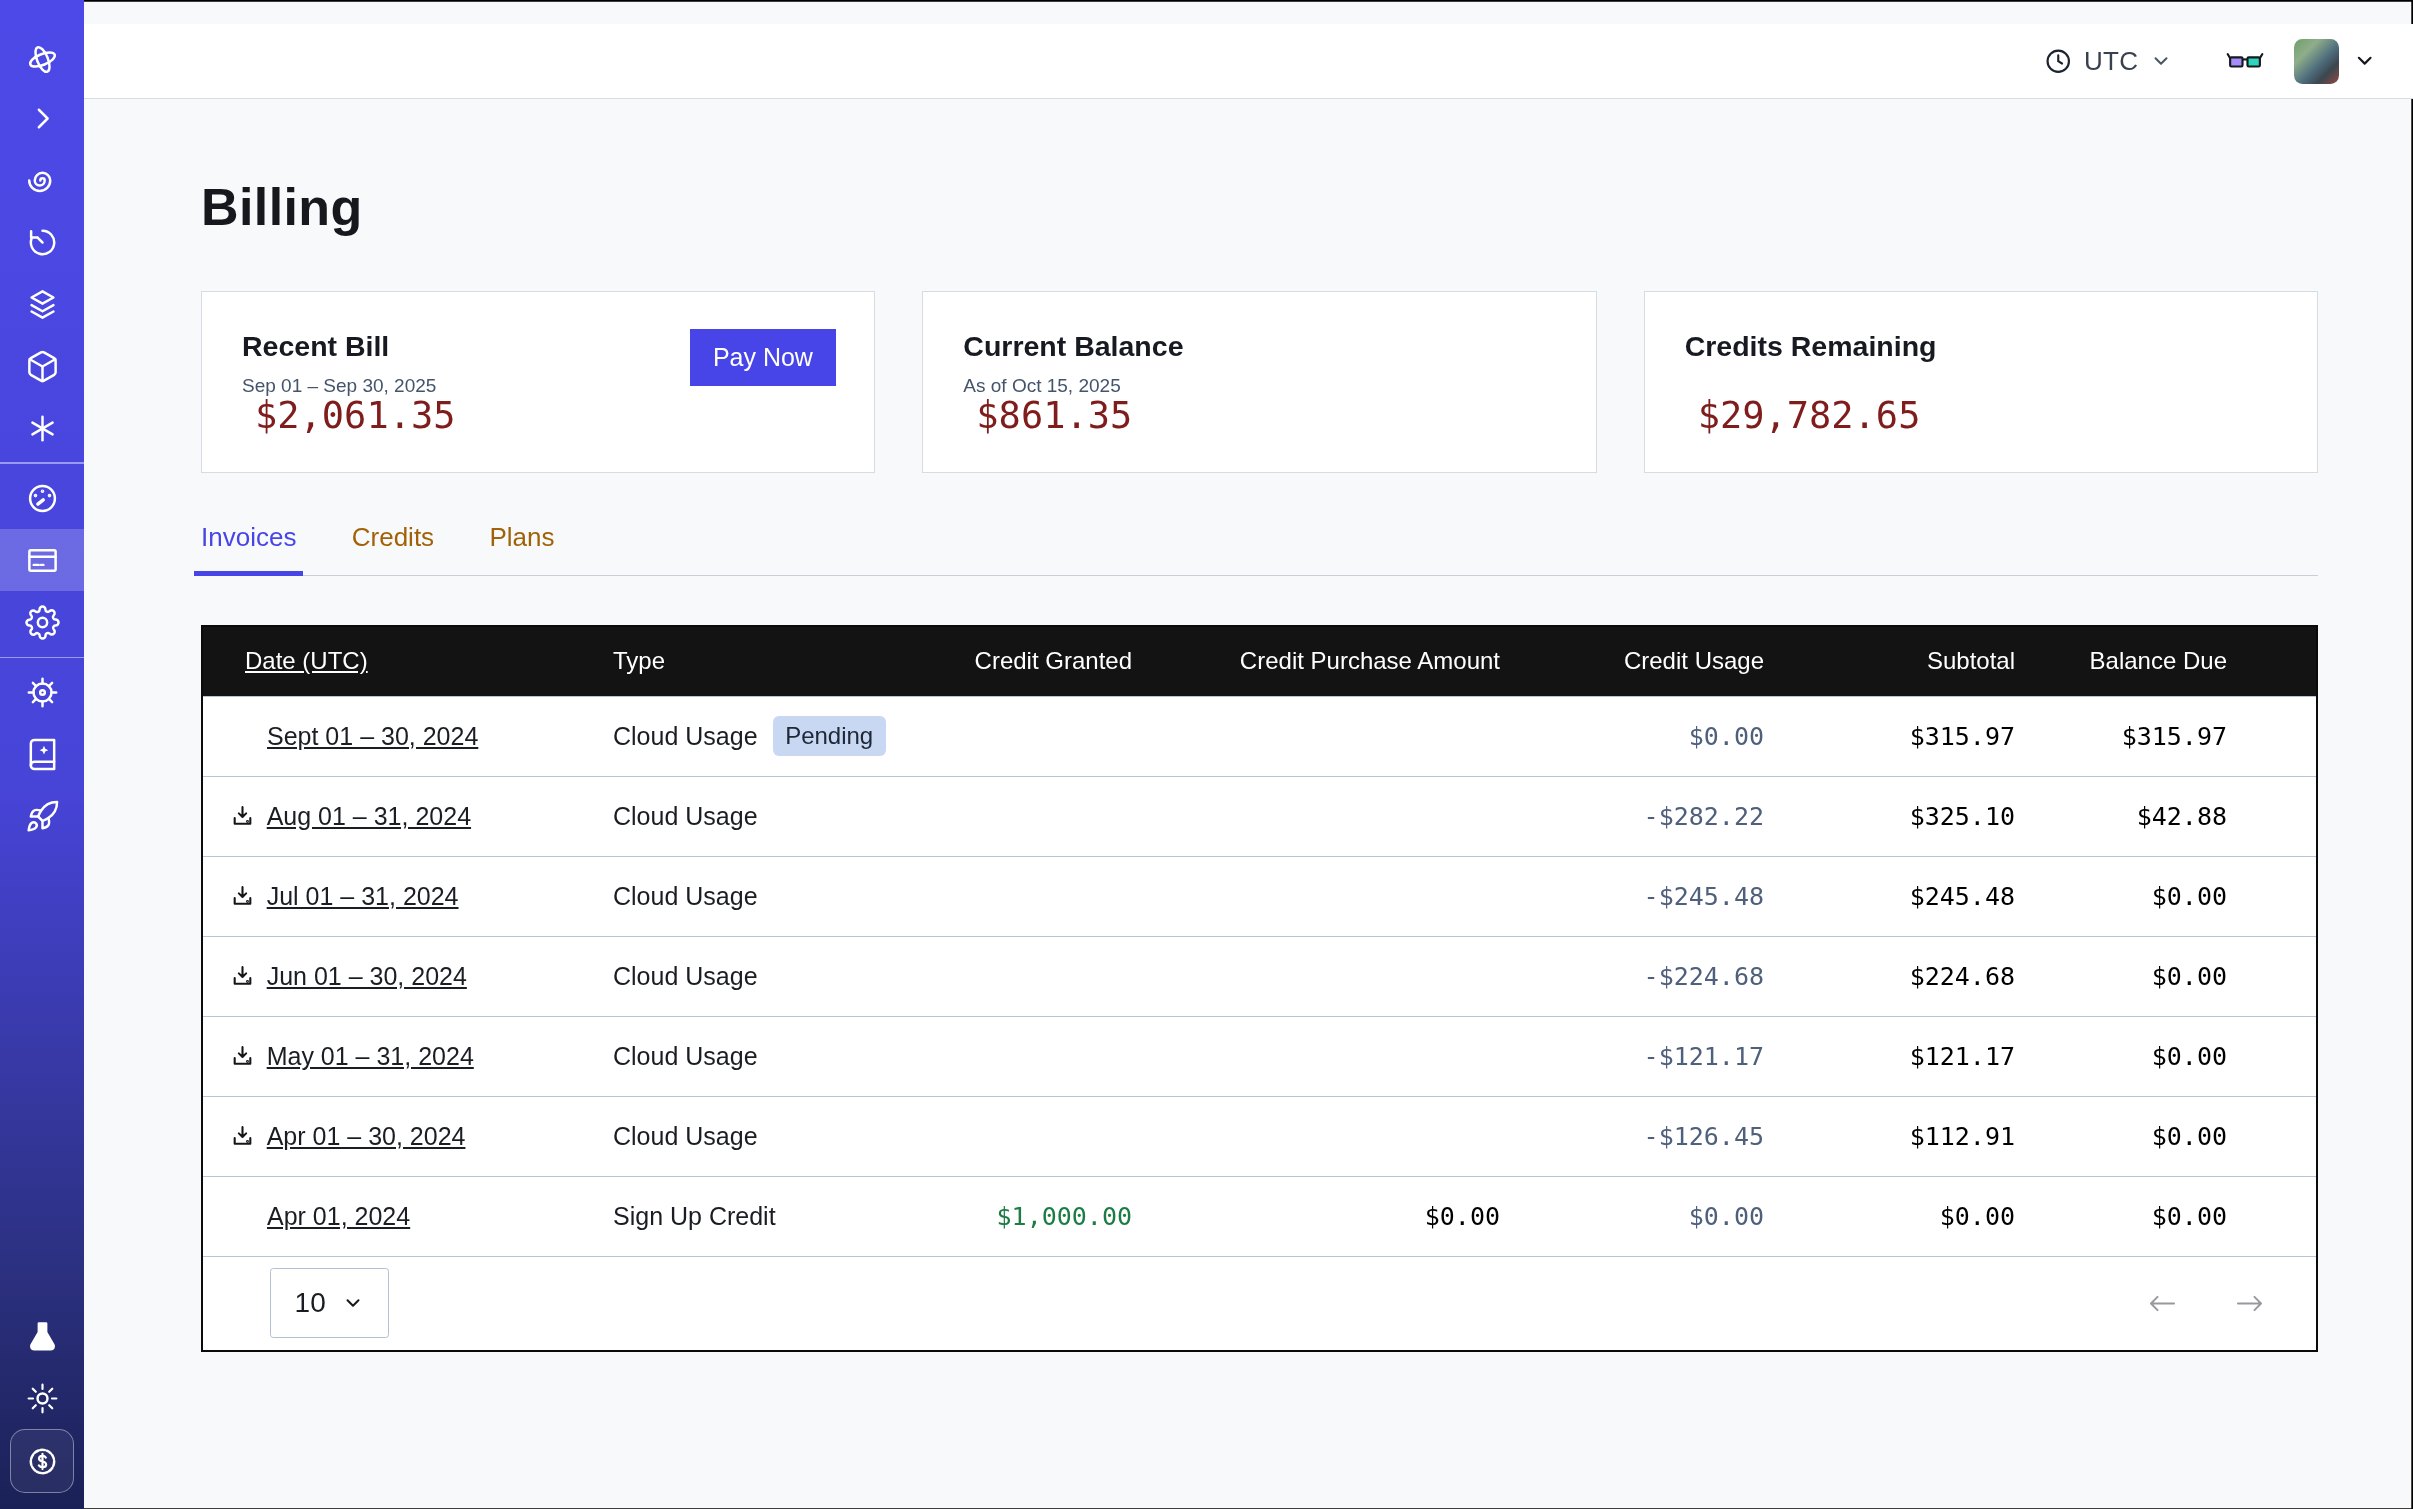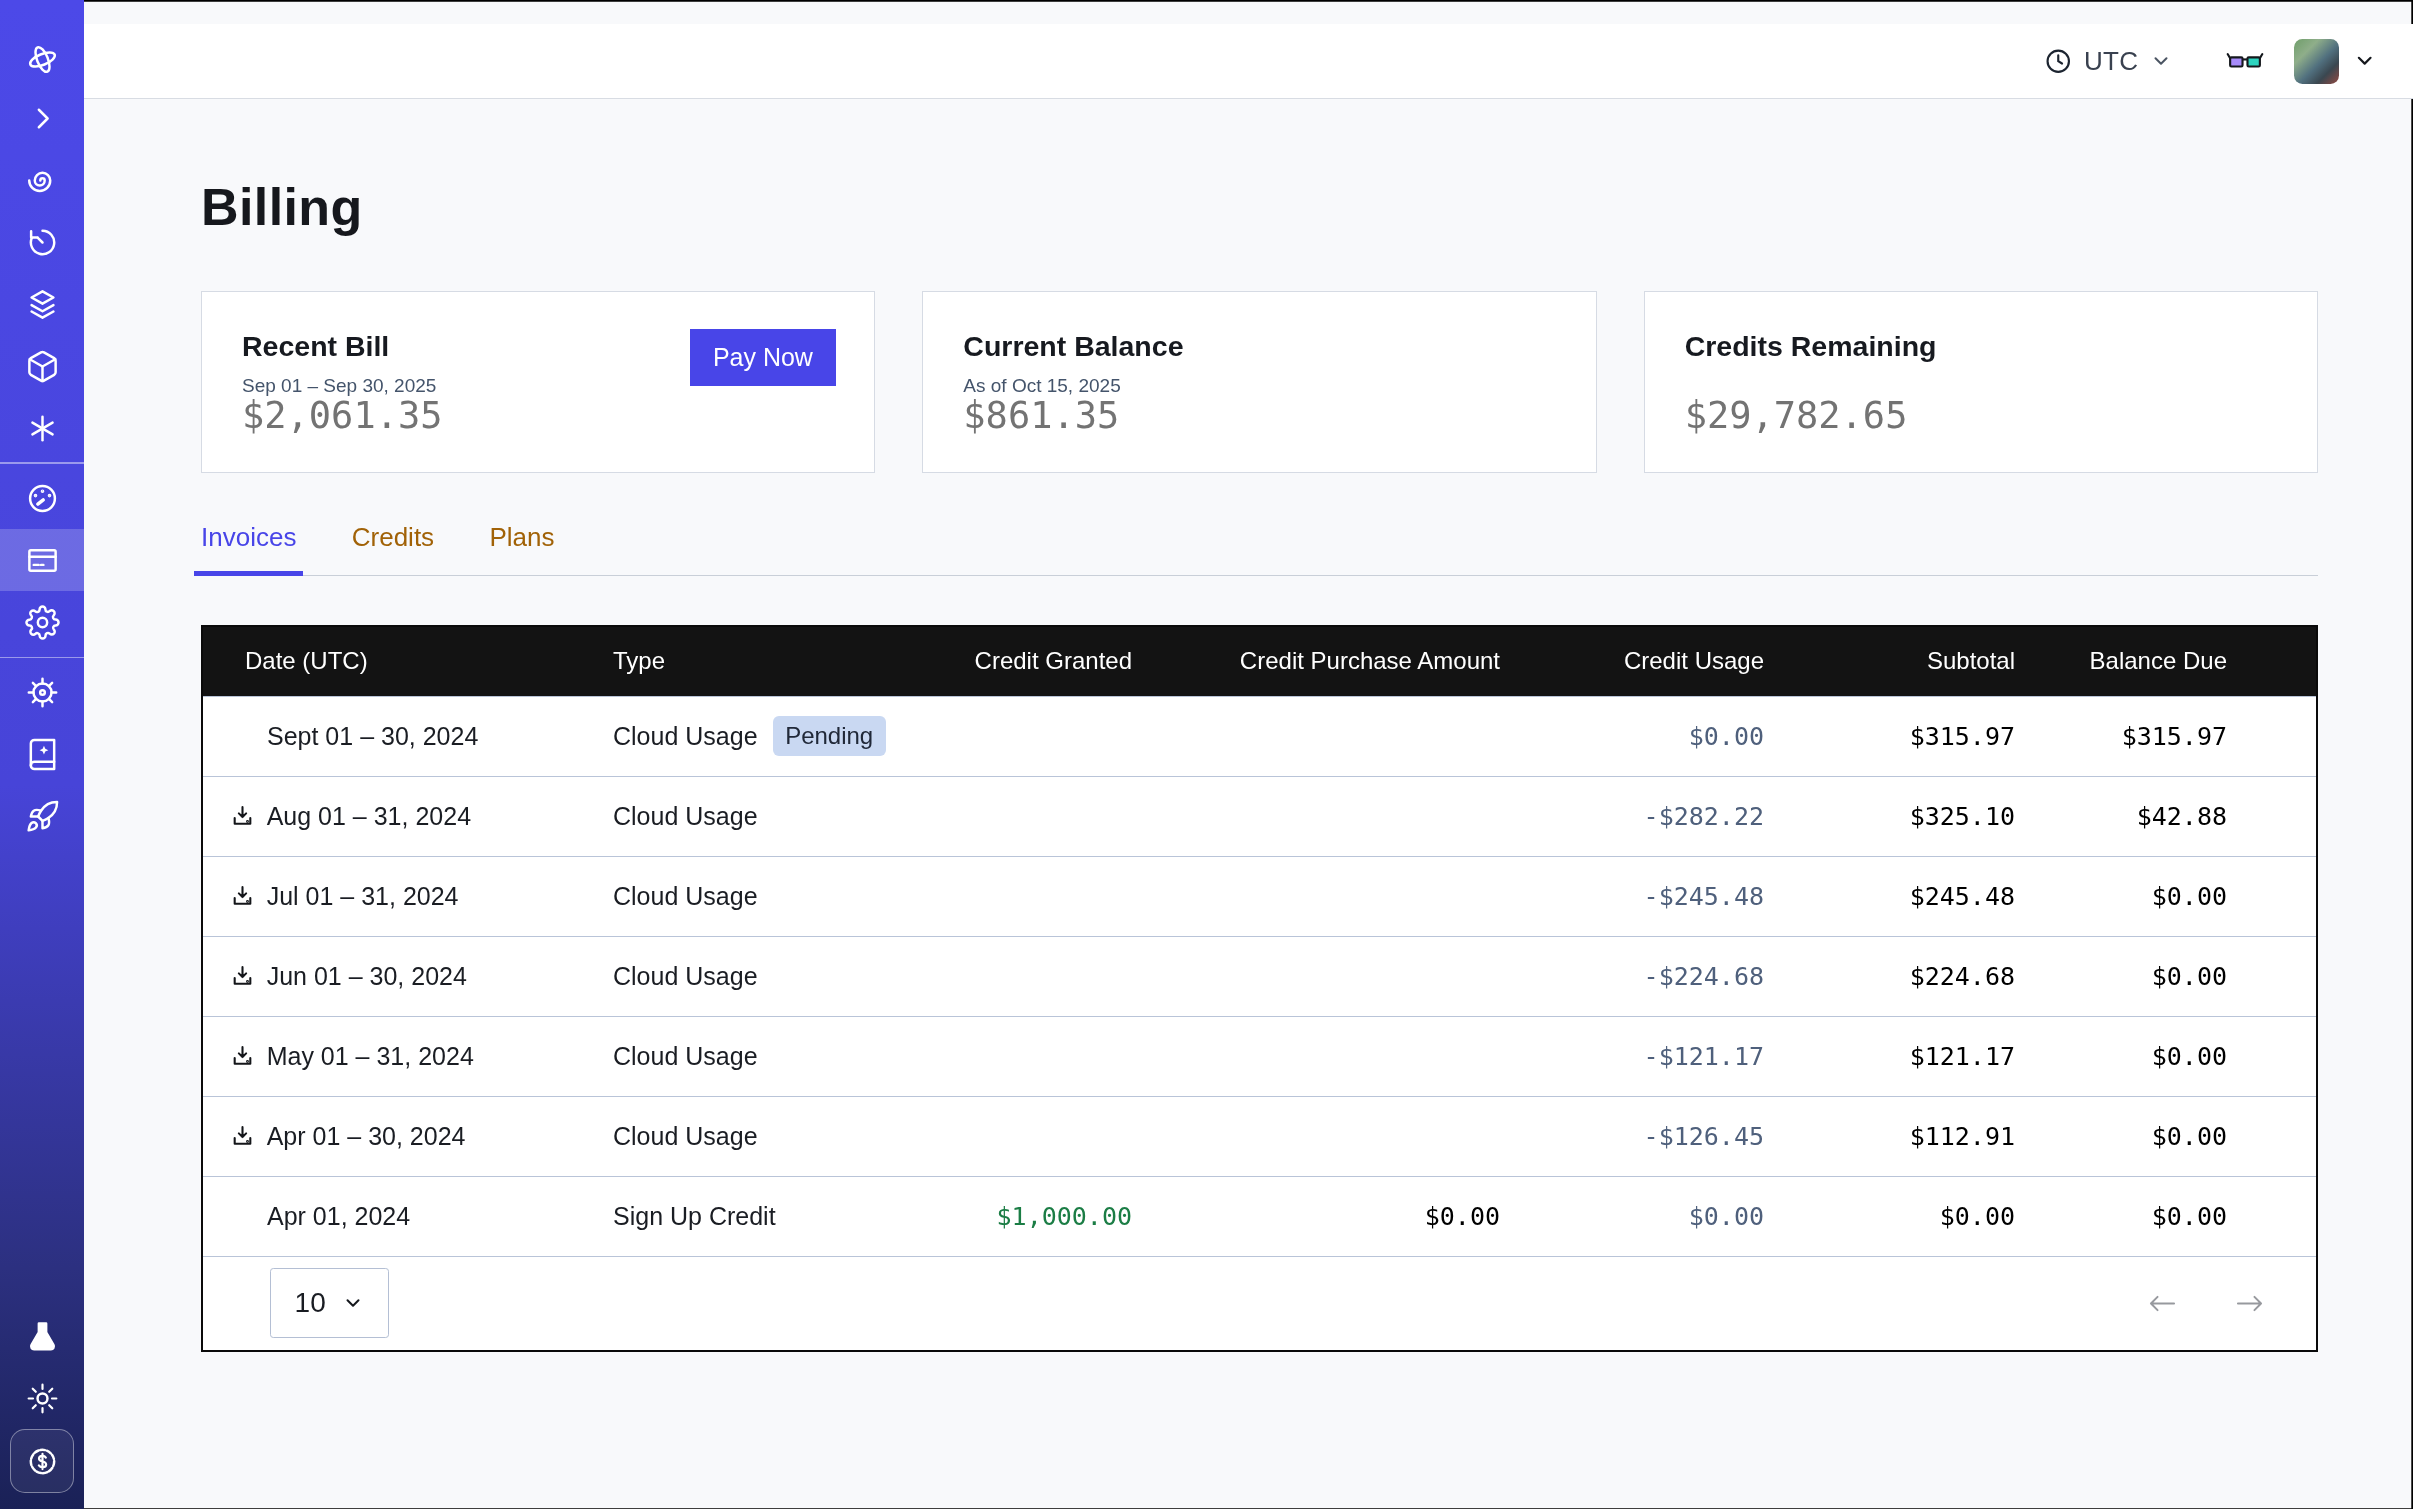--- a/index.html
+++ b/index.html
@@ -41,35 +41,35 @@
     background:linear-gradient(135deg,#6f9e6a 0%,#8fae8a 28%,#51707f 55%,#3a4750 75%,#934a42 100%);}
 
   
   .content{position:absolute;left:84px;top:75px;right:0;bottom:0;padding:0 95px 0 117px;overflow:hidden;}
   .page-title{margin-top:102px;font-size:52px;font-weight:600;color:#16181d;letter-spacing:0.4px;}
 
   .cards{display:flex;gap:47px;margin-top:54px;}
   .card{flex:1;height:182px;background:#fff;border:1.7px solid #d6dbe4;position:relative;padding:38px 28px 0 40px;}
   .card-title{font-size:28.5px;font-weight:600;color:#171a20;}
   .card-sub{font-size:19px;color:#44546b;margin-top:11.7px;}
-  .card-amount{font-family:"DejaVu Sans Mono",monospace;font-size:37px;color:#737373;position:absolute;left:40px;bottom:35px;}
+  .card-amount{font-family:"DejaVu Sans Mono",monospace;font-size:37px;color:#7f1d1d;position:absolute;left:53px;bottom:35px;}
   .pay-btn{position:absolute;top:37px;right:38px;background:var(--accent);color:#fff;font-size:25px;
     padding:14.2px 23.4px;border:none;cursor:pointer;font-family:inherit;}
 
   .tabs{display:flex;margin-top:49px;border-bottom:1.7px solid #c9cfd8;}
   .tab{font-size:26px;color:#a16207;padding:0 6.7px 18.4px 6.7px;margin-right:42px;cursor:pointer;}
   .tab:first-child{margin-left:-6.7px;}
   .tab.active{color:var(--accent);border-bottom:5.9px solid var(--accent);margin-bottom:-1.7px;}
 
   
   .invoice-table{margin-top:49px;border:2.5px solid #0a0a0a;background:#fff;width:2117px;}
   .thead{display:flex;background:var(--header-bg);height:69px;align-items:center;color:#fff;font-size:24px;font-weight:500;}
   .trow{display:flex;height:80px;align-items:center;font-size:25px;color:#1a1d23;border-top:1.7px solid var(--row-border);}
   .cell{flex:none;display:flex;align-items:center;}
-  .c-date{width:410px;padding-left:27px;}
+  .c-date{width:410px;padding-left:27px;text-decoration:underline;}
   .c-type{width:335px;}
   .c-granted{width:184px;justify-content:flex-end;}
   .c-purchase{width:368px;justify-content:flex-end;}
   .c-usage{width:264px;justify-content:flex-end;}
   .c-subtotal{width:251px;justify-content:flex-end;}
   .c-balance{width:292px;justify-content:flex-end;padding-right:80px;}
   .thead .c-date{padding-left:42px;}
   .mono{font-family:"DejaVu Sans Mono",monospace;font-size:25px;}
   .v-usage{color:var(--usage);}
   .v-dark{color:#000000;}

